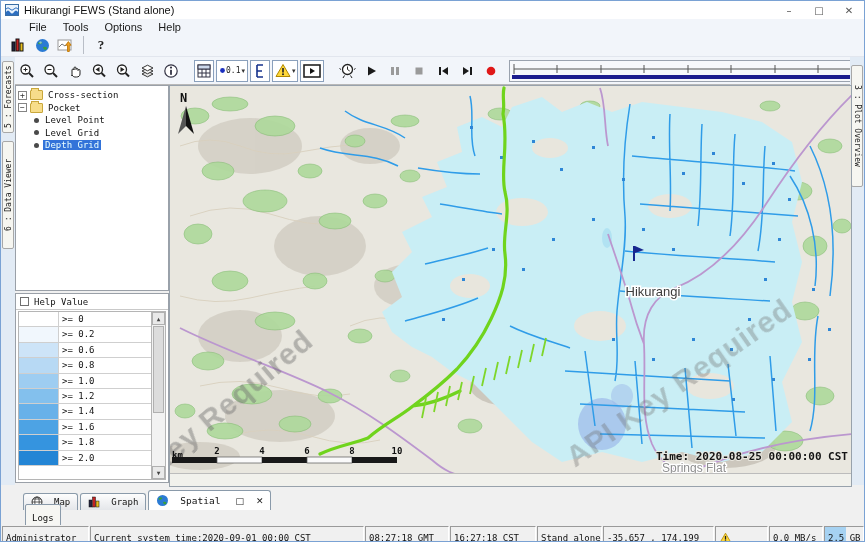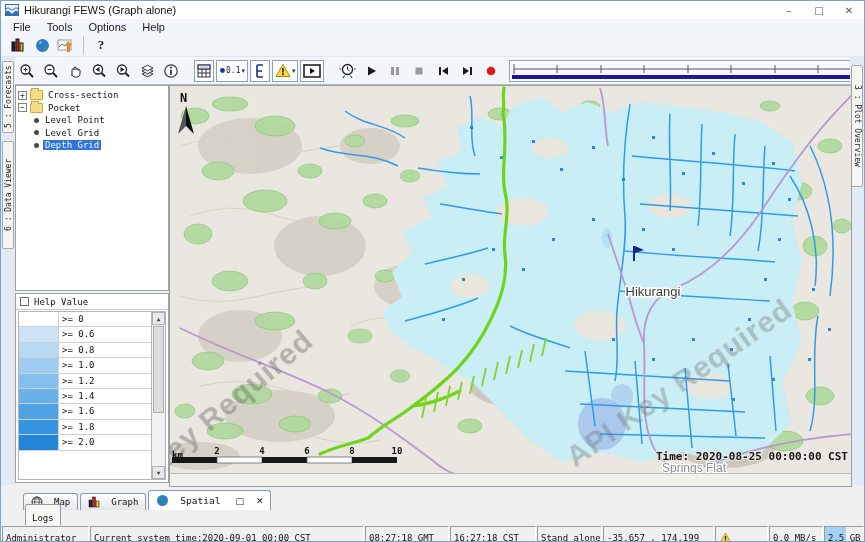--- a/index.html
+++ b/index.html
@@ -8,21 +8,21 @@
     font-family:"DejaVu Sans Mono",monospace;border:1px solid #7aa2d4;overflow:hidden;}
   
   .titlebar{position:absolute;top:0;left:0;right:0;height:18px;background:#ffffff;
     display:flex;align-items:center;font-family:"Liberation Sans",sans-serif;font-size:11px;color:#111;}
   .titlebar .app-icon{width:14px;height:12px;margin:0 5px 0 4px;}
   .win-controls{margin-left:auto;display:flex;height:100%;}
   .win-btn{width:30px;height:100%;display:flex;align-items:center;justify-content:center;
     color:#555;font-size:10px;font-family:"DejaVu Sans",sans-serif;}
   
   .menubar{position:absolute;top:18px;left:0;right:0;height:15px;background:#f2f5fa;
-    display:flex;align-items:center;padding-left:4px;font-family:"Liberation Sans",sans-serif;
+    display:flex;align-items:center;padding-left:20px;font-family:"Liberation Sans",sans-serif;
     font-size:11px;color:#1a1a1a;}
   .menu-item{padding:0 8px;}
   
   .toolbar1{position:absolute;top:33px;left:0;right:0;height:23px;background:#f2f5fa;
     display:flex;align-items:center;padding-left:5px;border-bottom:1px solid #e2e6ee;}
   .toolbar2{position:absolute;top:56px;left:14px;right:14px;height:28px;background:#f2f5fa;
     display:flex;align-items:center;border-bottom:1px solid #b8b8b8;}
   .tb-btn{height:22px;min-width:22px;display:flex;align-items:center;justify-content:center;margin:0 1px;}
   .tb-box{border:1px solid #8aa0bc;background:#fff;height:22px;display:flex;align-items:center;
     justify-content:center;margin:0 1px;padding:0 2px;}
@@ -93,21 +93,21 @@
 <body>
 
 <div class="window">
 
   <div class="titlebar">
     <svg class="app-icon" viewBox="0 0 14 12">
       <rect x="0.5" y="0.5" width="13" height="11" fill="#eaf3fc" stroke="#3a6ea5"></rect>
       <path d="M1 8 q2 -3 4 0 t4 0 t4 0 V11 H1 Z" fill="#2e6fc0"></path>
       <path d="M1 5 q2 -2.5 4 0 t4 0 t4 0" stroke="#2e6fc0" fill="none"></path>
     </svg>
-    <span>Hikurangi FEWS  (Graph alone)</span>
+    <span>Hikurangi FEWS  (Stand alone)</span>
     <div class="win-controls">
       <span class="win-btn">–</span>
       <span class="win-btn">□</span>
       <span class="win-btn">✕</span>
     </div>
   </div>
 
   <div class="menubar">
     <span class="menu-item">File</span>
     <span class="menu-item">Tools</span>
@@ -327,20 +327,24 @@
   <div class="legend-panel">
     <div class="lv-row">
       <span class="checkbox"></span>
       <span>Help Value</span>
     </div>
     <div class="legend-body">
       <div class="legend-rows">
         <div class="lrow">
             <span class="lsw" style="background: rgb(255, 255, 255);"></span>
             <span class="llab">&gt;= 0</span>
+          </div>
+        <div class="lrow">
+            <span class="lsw" style="background: rgb(241, 247, 253);"></span>
+            <span class="llab">&gt;= 0.2</span>
           </div>
         <div class="lrow">
             <span class="lsw" style="background: rgb(205, 228, 248);"></span>
             <span class="llab">&gt;= 0.6</span>
           </div>
         <div class="lrow">
             <span class="lsw" style="background: rgb(183, 217, 244);"></span>
             <span class="llab">&gt;= 0.8</span>
           </div>
         <div class="lrow">

